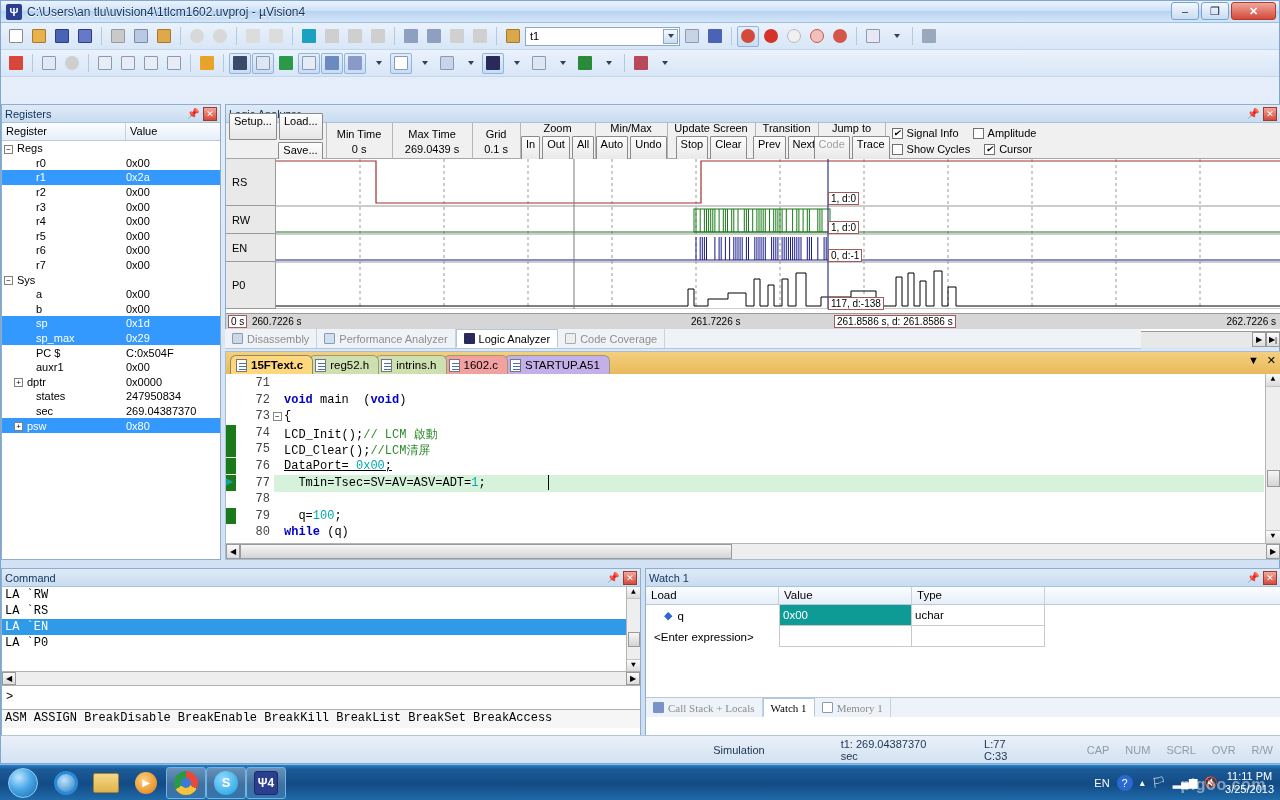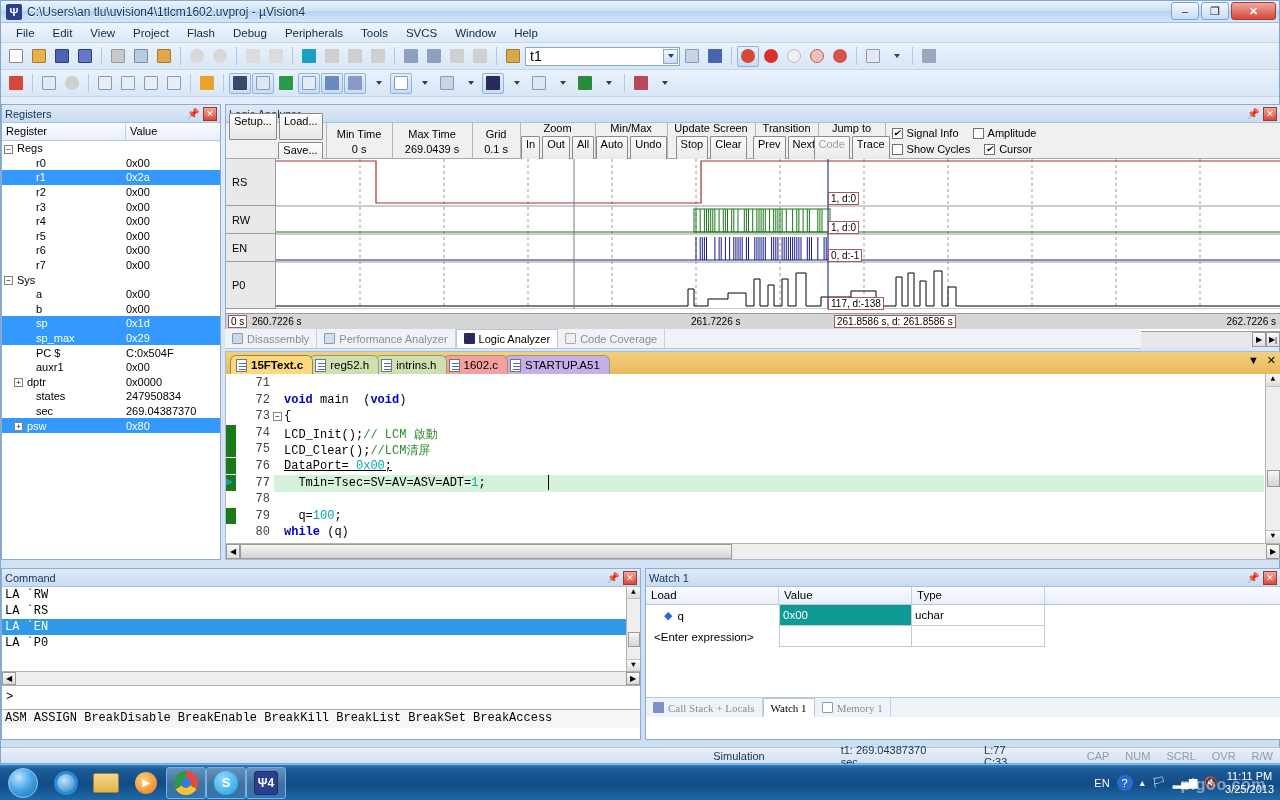--- a/index.html
+++ b/index.html
@@ -39,21 +39,21 @@
   .toolbar { height:27px; display:flex; align-items:center; padding-left:4px;
      background: linear-gradient(to bottom,#eaf2fc,#d8e6f7); border-bottom:1px solid #c3d6ec; gap:1px;}
   .tbtn { width:22px; height:21px; display:flex; align-items:center; justify-content:center;
      border:1px solid transparent; border-radius:2px; position:relative; }
   .tbtn.act { border-color:#8fb4dd; background:linear-gradient(to bottom,#e4eefb,#c8dcf3); }
   .tsep { width:1px; height:18px; background:#b4c8de; margin:0 4px; }
   .sq { width:14px; height:14px; border-radius:1px; display:block; }
   .caret { width:0;height:0;border-left:3px solid transparent;border-right:3px solid transparent;
      border-top:4px solid #32405a; margin-left:1px; }
   .combo { width:155px; height:19px; background:#fff; border:1px solid #8aa8c8; display:flex;
-     align-items:center; position:relative; font-size:14px; padding-left:4px; }
+     align-items:center; position:relative; font-size:11px; padding-left:4px; }
   .combo .cbtn { position:absolute; right:1px; top:1px; width:15px; height:15px;
      background:linear-gradient(to bottom,#f6faff,#cbdcf0); border:1px solid #89a9cb;
      display:flex;align-items:center;justify-content:center; }
 
   
   .panel { position:absolute; border:1px solid #8faecd; background:#fff; }
   .pan-title { height:18px; background:linear-gradient(to bottom,#dfeaf8,#c9dcf0);
      border-bottom:1px solid #a8c2dd; display:flex; align-items:center; padding:0 3px;
      font-size:11px; color:#12325b; }
   .pan-title .ttxt { flex:1; }
@@ -164,21 +164,21 @@
   .w-c3 { width:133px; height:21px; line-height:20px; padding-left:3px; border:1px solid #c9c9c9;
      border-top:none; border-left:none;}
   .w-c2.hl { background:#0f9b95; color:#fff; }
   .w-tabs { position:absolute; left:0; bottom:0; height:20px; width:100%; display:flex;
      align-items:flex-end; background:#eef3f9; border-top:1px solid #b9c9da; font-size:11px;}
   .w-tab { display:flex;align-items:center;gap:4px; padding:2px 7px; height:19px; color:#8d8d8d;
      border-right:1px solid #c4d3e2;font-family:Liberation Serif, serif;}
   .w-tab.active { color:#000; background:#fff; border:1px solid #b3c6da; border-bottom-color:#fff;}
 
   
-  #statusbar { position:absolute; left:0; bottom:0; width:1280px; height:16px;
+  #statusbar { position:absolute; left:0; bottom:0; width:1280px; height:28px;
      background:linear-gradient(to bottom,#e9f0f9,#d4e2f2); border-top:1px solid #b0c6dd;
      display:flex; align-items:center; font-size:11px; color:#1a3350; }
   #statusbar .sb { padding:0 8px; }
   #statusbar .sb.dim { color:#8d9cab; }
 
   
   #taskbar { position:absolute; left:0; bottom:0; width:1280px; height:36px;
      background:linear-gradient(to bottom,#2c7fc4 0%,#1c5b97 12%,#124b85 55%,#1f6aa9 100%);
      border-top:1px solid #7fc0f0; display:flex; align-items:center; }
   .start { width:46px; height:34px; display:flex; align-items:center; justify-content:center;}
@@ -202,33 +202,20 @@
   <div class="titlebar">
     <div class="tb-icon">Ψ</div>
     <div class="tb-text">C:\Users\an tlu\uvision4\1tlcm1602.uvproj - µVision4</div>
     <div class="tb-btns">
       <div class="tb-btn">–</div>
       <div class="tb-btn">❐</div>
       <div class="tb-btn close">✕</div>
     </div>
   </div>
 
-  <div class="menubar">
-    <div class="mi">File</div>
-    <div class="mi">Edit</div>
-    <div class="mi">View</div>
-    <div class="mi">Project</div>
-    <div class="mi">Flash</div>
-    <div class="mi">Debug</div>
-    <div class="mi">Peripherals</div>
-    <div class="mi">Tools</div>
-    <div class="mi">SVCS</div>
-    <div class="mi">Window</div>
-    <div class="mi">Help</div>
-  </div>
 
   <div class="toolbar">
     <div class="tbtn">
         <span class="sq" style="background:#fff;border:1px solid #8a8a8a"></span>
       </div>
     <div class="tbtn">
         <span class="sq" style="background:#e8b24a;border:1px solid #a8792a"></span>
       </div>
     <div class="tbtn">
         <span class="sq" style="background:#4a63b5;border:1px solid #2a3c82"></span>

